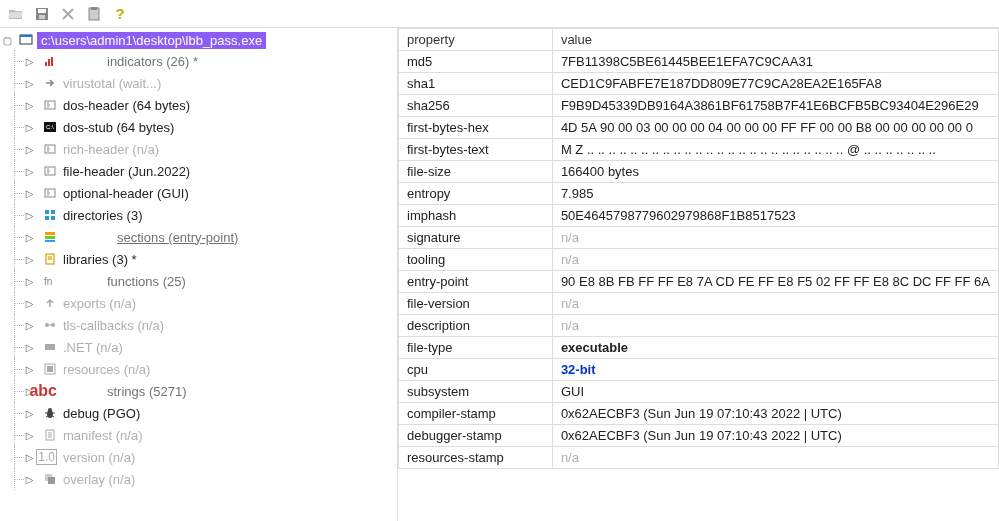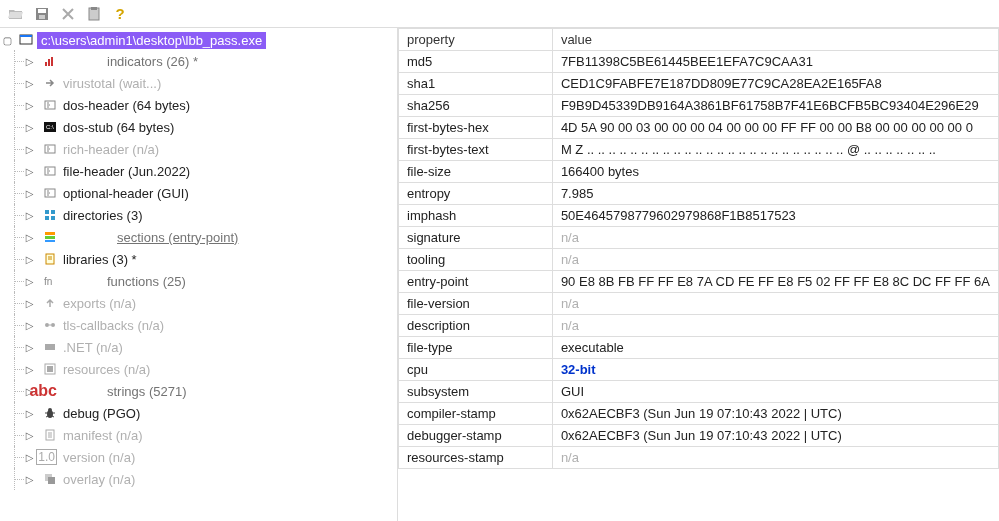--- a/index.html
+++ b/index.html
@@ -108,21 +108,21 @@
     white-space: nowrap;
     font-weight: normal;
   }
   .props th {
     background: #fff;
     color: #333;
   }
   .props .key-col { width: 168px; }
   .prop-val.link { }
   .prop-val.dim { color: #b0b0b0; }
-  .prop-val.bold { font-weight: normal; }
+  .prop-val.bold { font-weight: bold; }
   .prop-val.blue { color: #0033cc; font-weight: bold; }
   svg { display: block; }
 </style>
 </head>
 <body>
 
 <div class="toolbar">
   <span class="tb-btn">
     <svg width="16" height="16" viewBox="0 0 16 16">
         <path d="M1 4h5l1 1h7v8H1z" fill="#bbb"></path>

